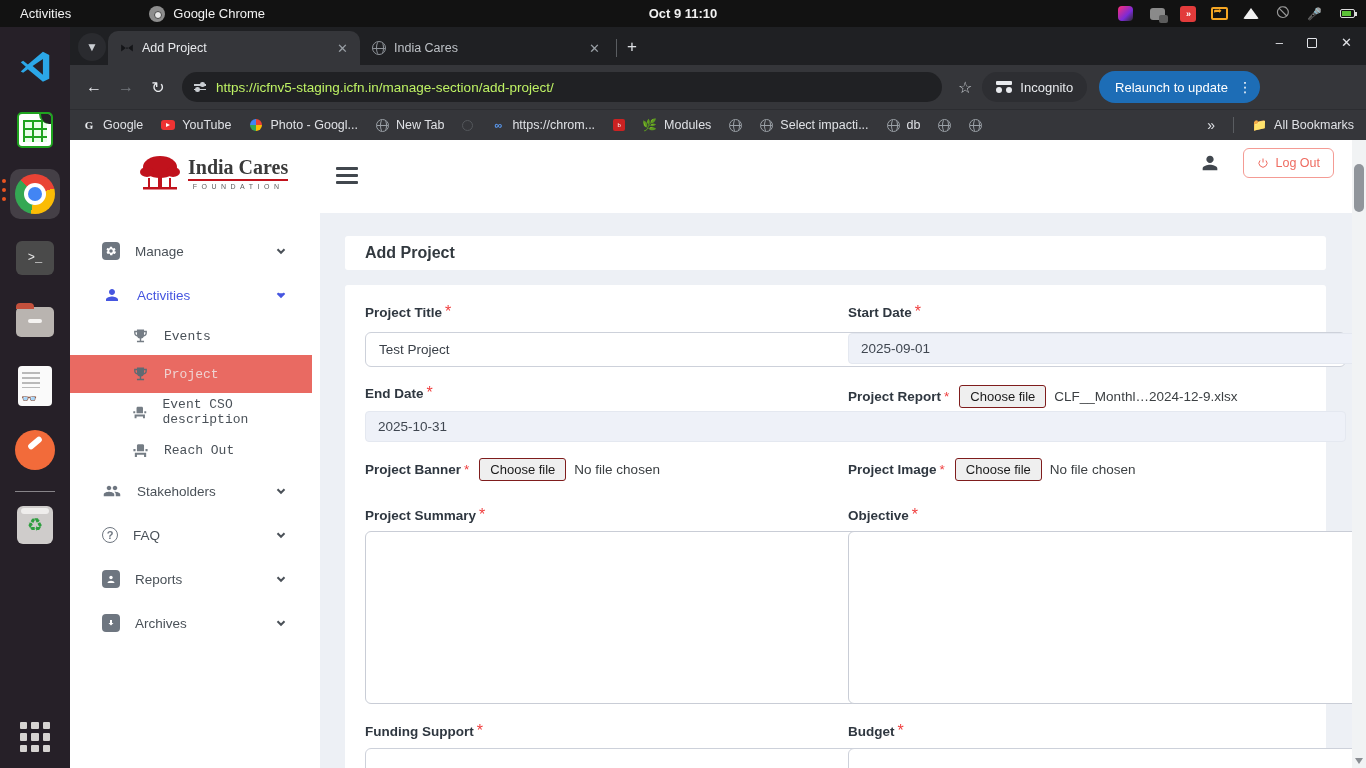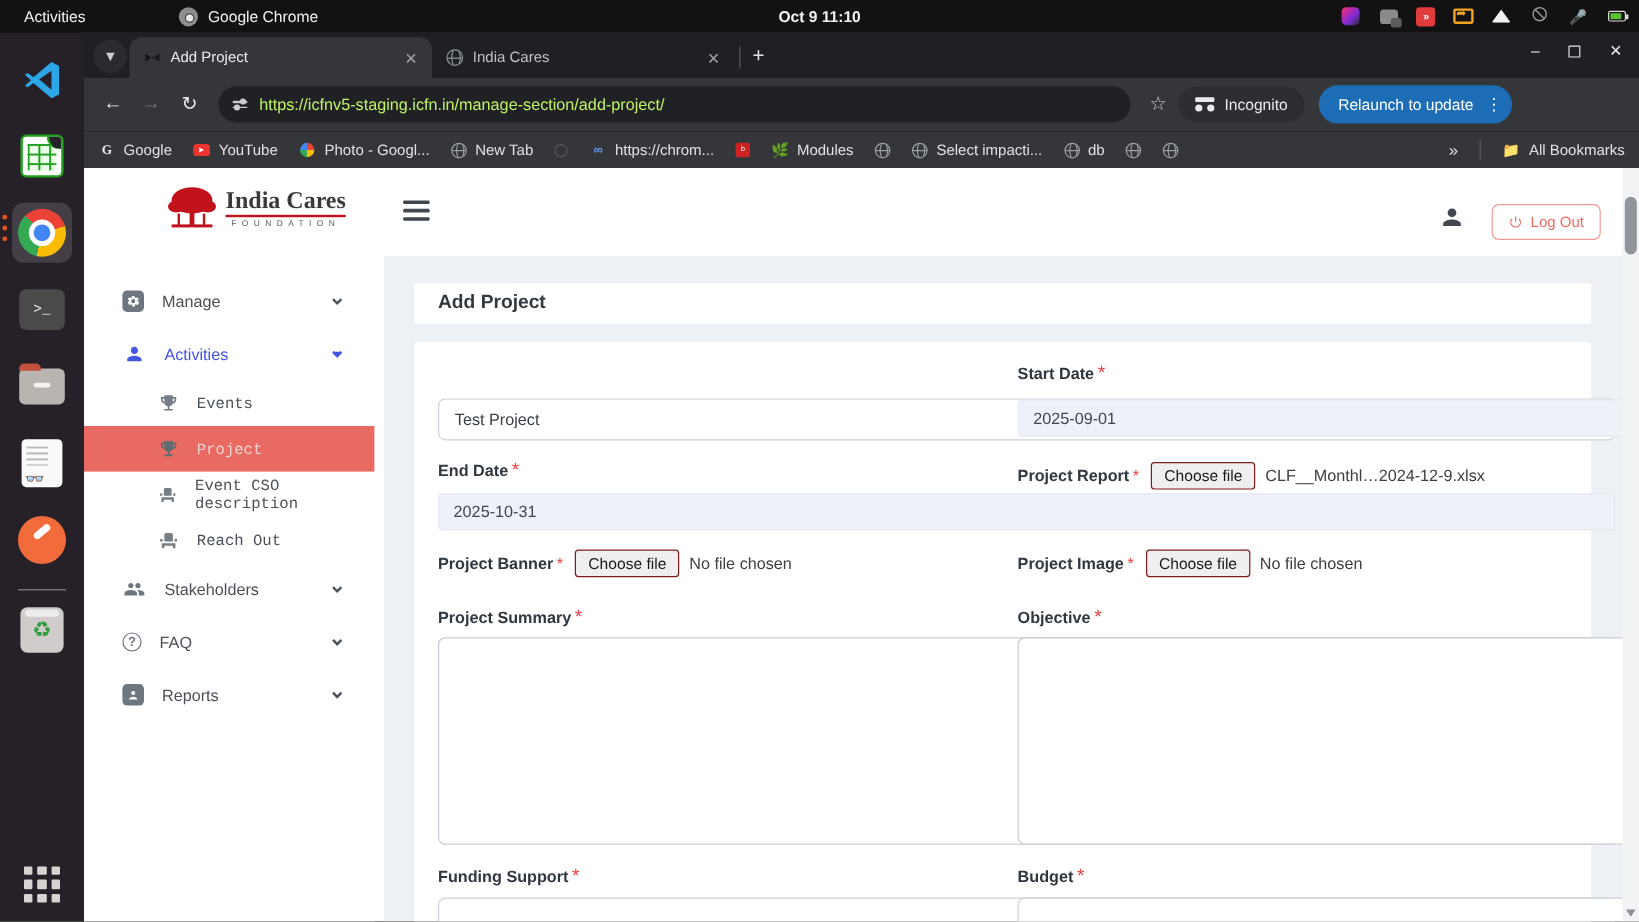--- a/index.html
+++ b/index.html
@@ -135,21 +135,21 @@
 
   .appheader { position:absolute; left:0; top:0; width:100%; height:73px; background:#fff; z-index:3; }
   .logo { position:absolute; left:68px; top:14px; display:flex; align-items:flex-end; gap:6px; }
   .logo-tree { width:44px; height:40px; }
   .logo-text { display:flex; flex-direction:column; align-items:center; padding-bottom:4px; }
   .logo-title { font-family:"Liberation Serif",serif; font-weight:bold; font-size:20px; color:#3a3a3a;
                 border-bottom:2px solid #c1121c; padding-bottom:1px; line-height:1.05; }
   .logo-sub { font-size:7px; letter-spacing:4.5px; color:#5a5a5a; margin-top:2px; text-transform:uppercase; }
   .hamburger { position:absolute; left:266px; top:27px; width:22px; }
   .hamburger i { display:block; height:3px; background:#41474e; border-radius:1px; margin-bottom:4px; }
-  .hdr-right { position:absolute; right:32px; top:30px; display:flex; gap:22px; }
+  .hdr-right { position:absolute; right:32px; top:8px; display:flex; align-items:center; gap:22px; }
   .person-ic { width:22px; height:22px; fill:#41474e; }
   .logout-btn { display:flex; align-items:center; gap:7px; border:1px solid #f49b94; color:#ee6b60;
                 border-radius:6px; padding:7px 13px; font-size:12.5px; background:#fff; }
   .pow-ic { width:12px; height:12px; stroke:#ee6b60; fill:none; stroke-width:2; }
 
   .sidebar { position:absolute; left:0; top:73px; width:242px; bottom:0; background:#fff; padding-top:16px; z-index:2; }
   .side-item { height:44px; display:flex; align-items:center; padding:0 26px 0 32px; color:#4a5158; font-size:13.5px; }
   .side-item .lbl { margin-left:15px; flex:1; }
   .side-item .icon { width:20px; height:20px; display:flex; align-items:center; justify-content:center; color:#6e7680; }
   .side-item svg { width:18px; height:18px; fill:#6e7680; }
@@ -486,28 +486,42 @@
               <svg viewBox="0 0 24 24">
                 <circle cx="12" cy="9" r="3.4"></circle>
                 <path d="M5 20c0-3 4-4.6 7-4.6s7 1.6 7 4.6H5z"></path>
               </svg>
             </span>
           <span class="lbl">Reports</span>
           <svg class="chev" viewBox="0 0 10 10">
               <path d="M1.5 3.2 5 6.8 8.5 3.2"></path>
             </svg>
         </div>
+        <div class="side-item">
+          <span class="sq-ic">
+              <svg viewBox="0 0 24 24">
+                <path d="M12 17l-5-5h3V6h4v6h3l-5 5z"></path>
+              </svg>
+            </span>
+          <span class="lbl">Archives</span>
+          <svg class="chev" viewBox="0 0 10 10">
+              <path d="M1.5 3.2 5 6.8 8.5 3.2"></path>
+            </svg>
+        </div>
       </div>
 
       <div class="main">
         <div class="title-card">
           <span>Add Project</span>
         </div>
         <div class="form-card">
 
+          <div class="abs col1" style="top:18px">
+            <span class="fld-label">Project Title</span><span class="req">*</span>
+          </div>
           <input class="abs col1 txt-input" style="top: 47px;" value="Test Project">
 
           <div class="abs col2" style="top:18px">
             <span class="fld-label">Start Date</span><span class="req">*</span>
           </div>
           <input class="abs col2 date-input" style="top: 48px;" value="2025-09-01">
 
           <div class="abs col1" style="top:99px">
             <span class="fld-label">End Date</span><span class="req">*</span>
           </div>

